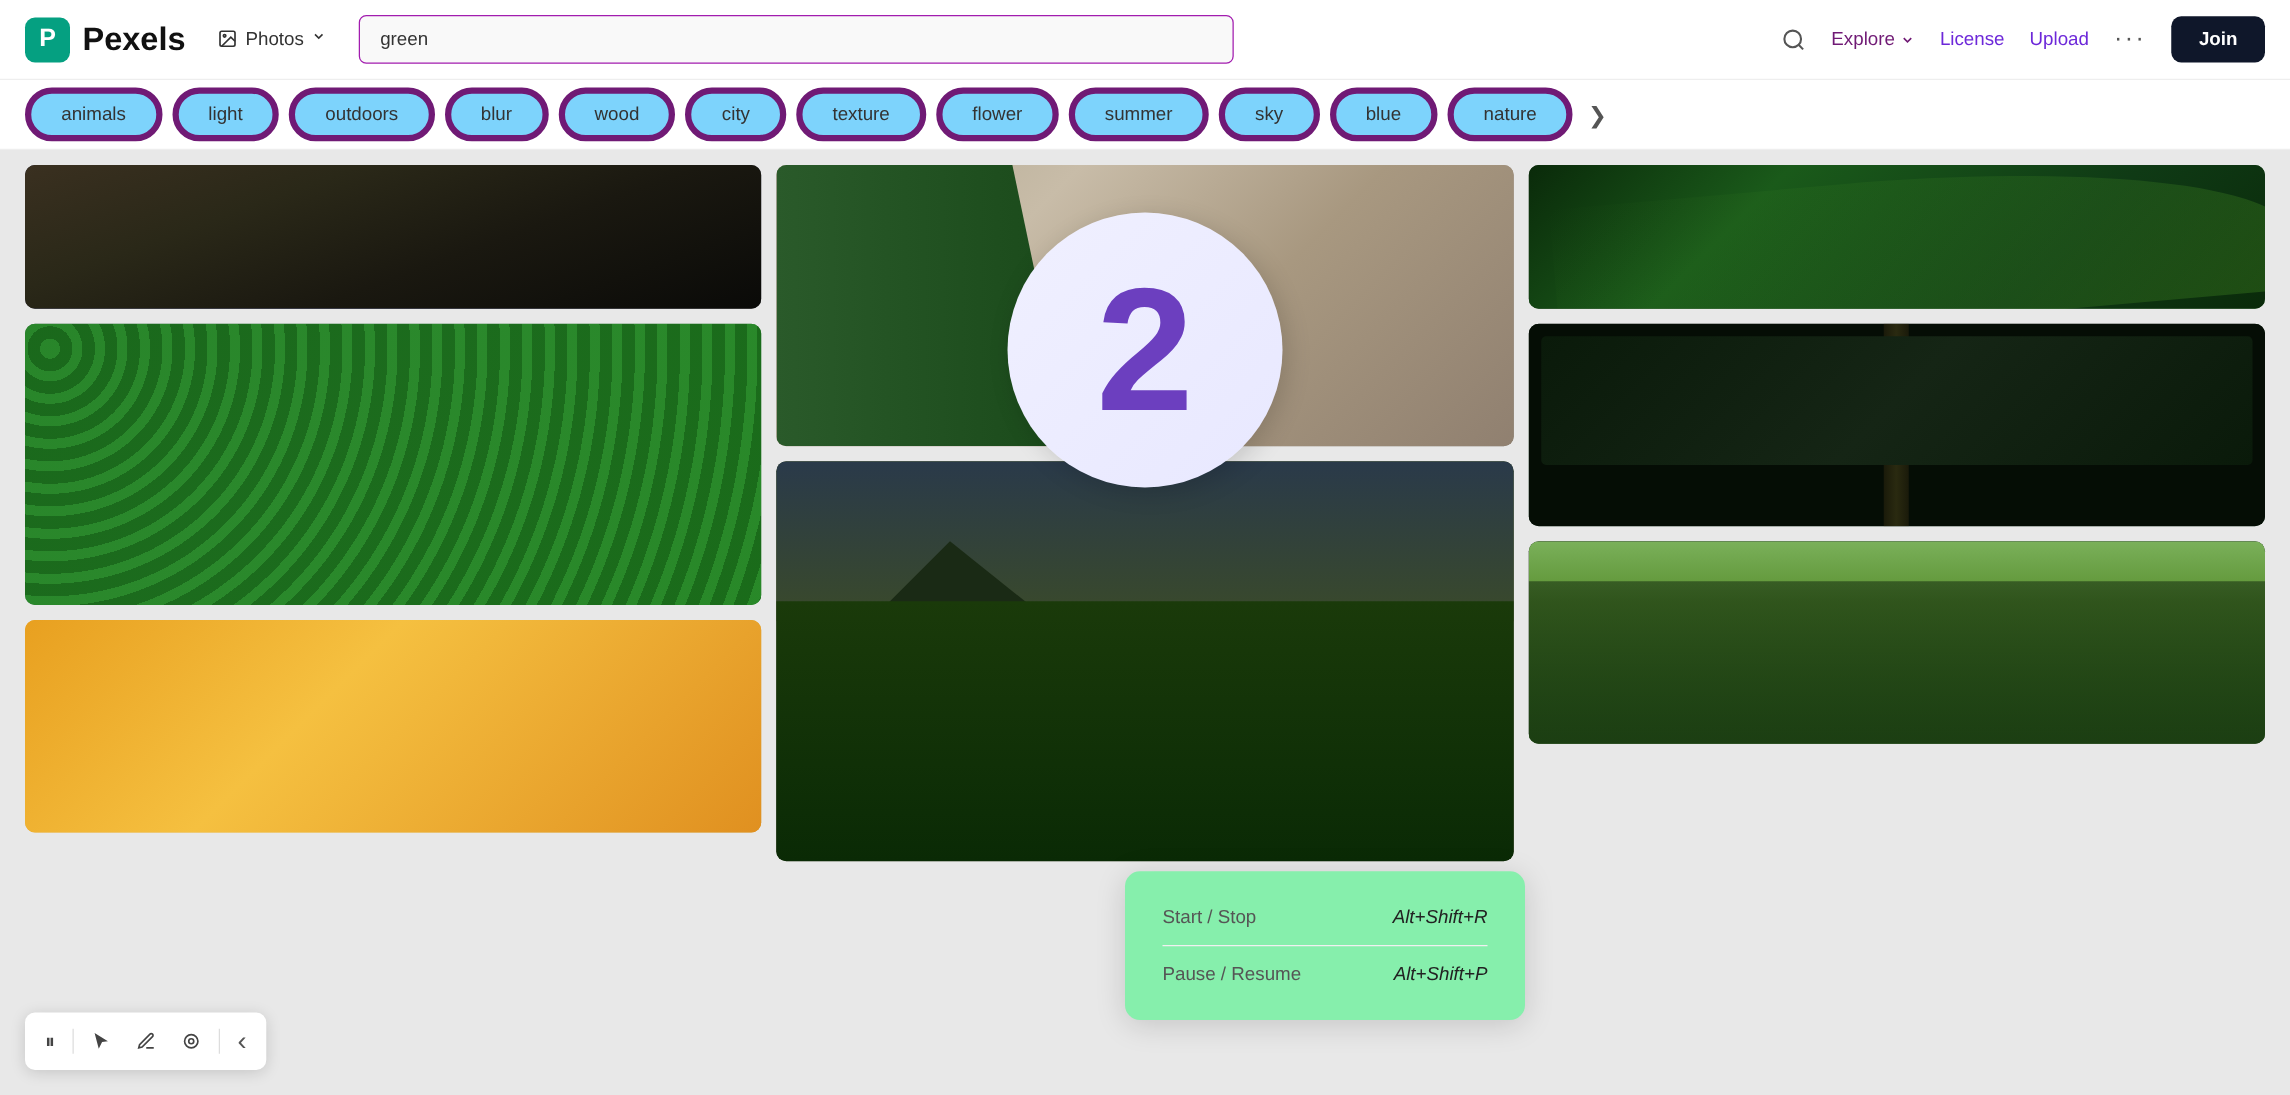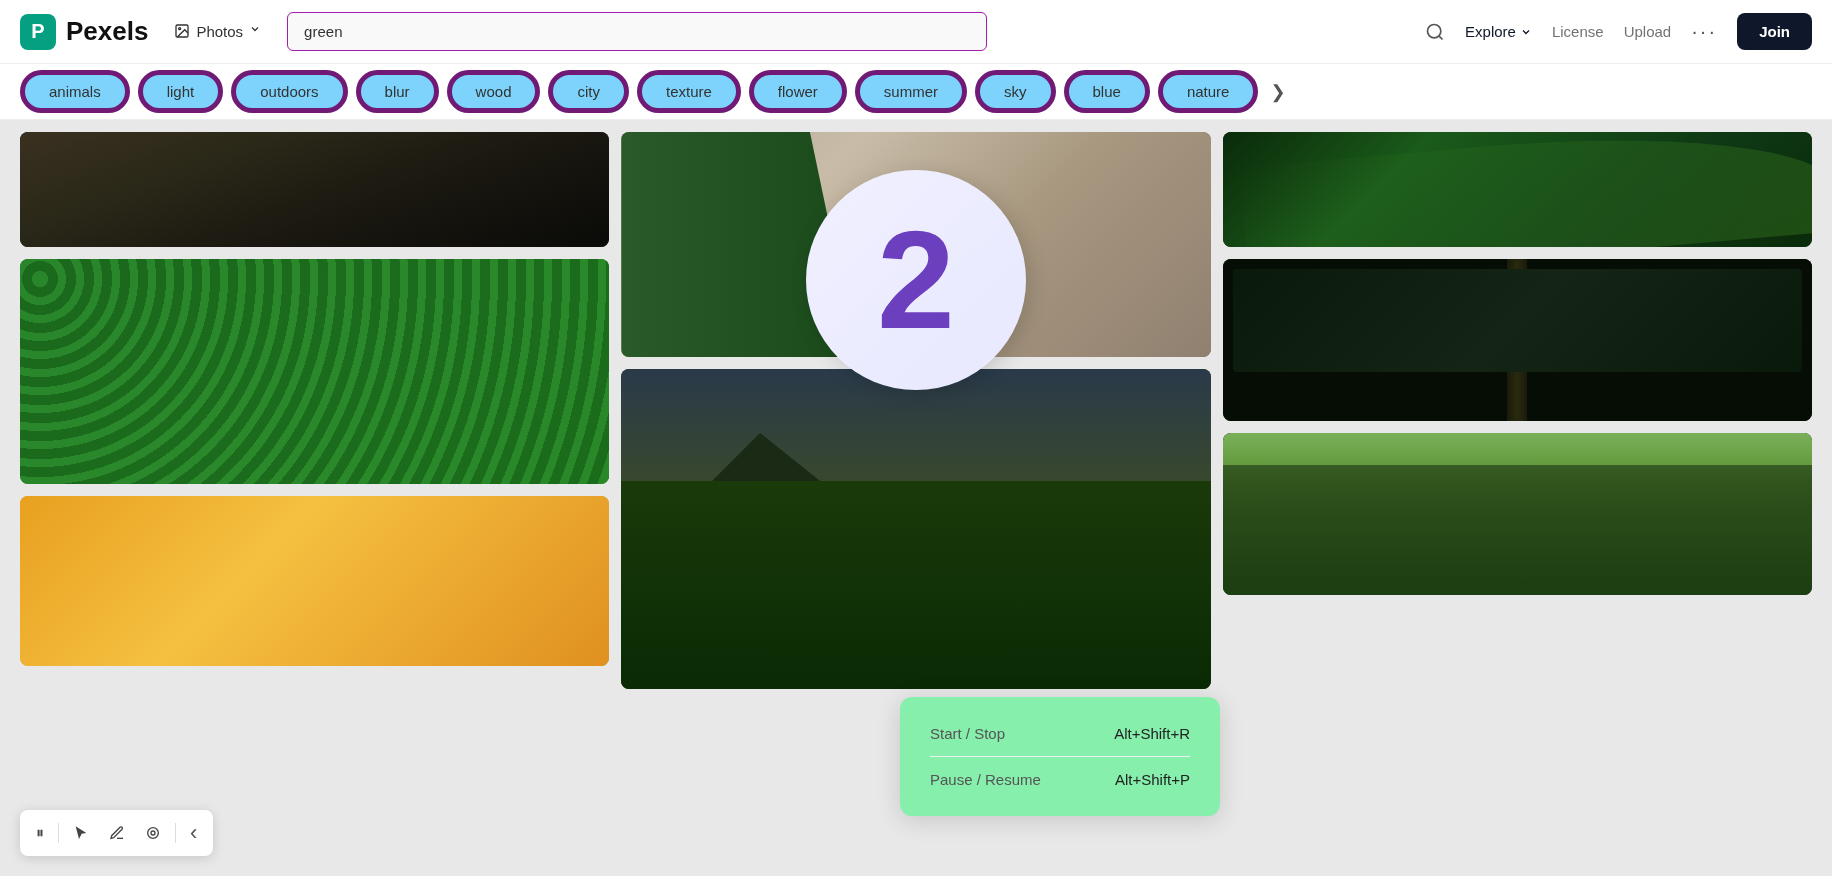--- a/index.html
+++ b/index.html
@@ -82,29 +82,29 @@
       align-items: center;
     }
     .explore-btn {
       display: flex;
       align-items: center;
       gap: 4px;
       background: none;
       border: none;
       cursor: pointer;
       font-size: 15px;
-      color: #0f172a;
+      color: #701a75;
       text-align: right;
     }
     .license-btn, .upload-btn {
       background: none;
       border: none;
       cursor: pointer;
       font-size: 15px;
-      color: #737373;
+      color: #6d28d9;
     }
     .more-btn {
       background: none;
       border: none;
       cursor: pointer;
       font-size: 20px;
       color: #555;
       letter-spacing: 2px;
     }
     .join-btn {
@@ -277,20 +277,21 @@
       margin-bottom: 6px;
     }
     .shortcut-label {
       font-size: 15px;
       color: #555;
     }
     .shortcut-key {
       font-size: 15px;
       color: #222;
       font-weight: 500;
+      font-style: italic;
     }
 
     
     .bottom-toolbar {
       position: fixed;
       bottom: 20px;
       left: 20px;
       display: flex;
       align-items: center;
       background: white;

